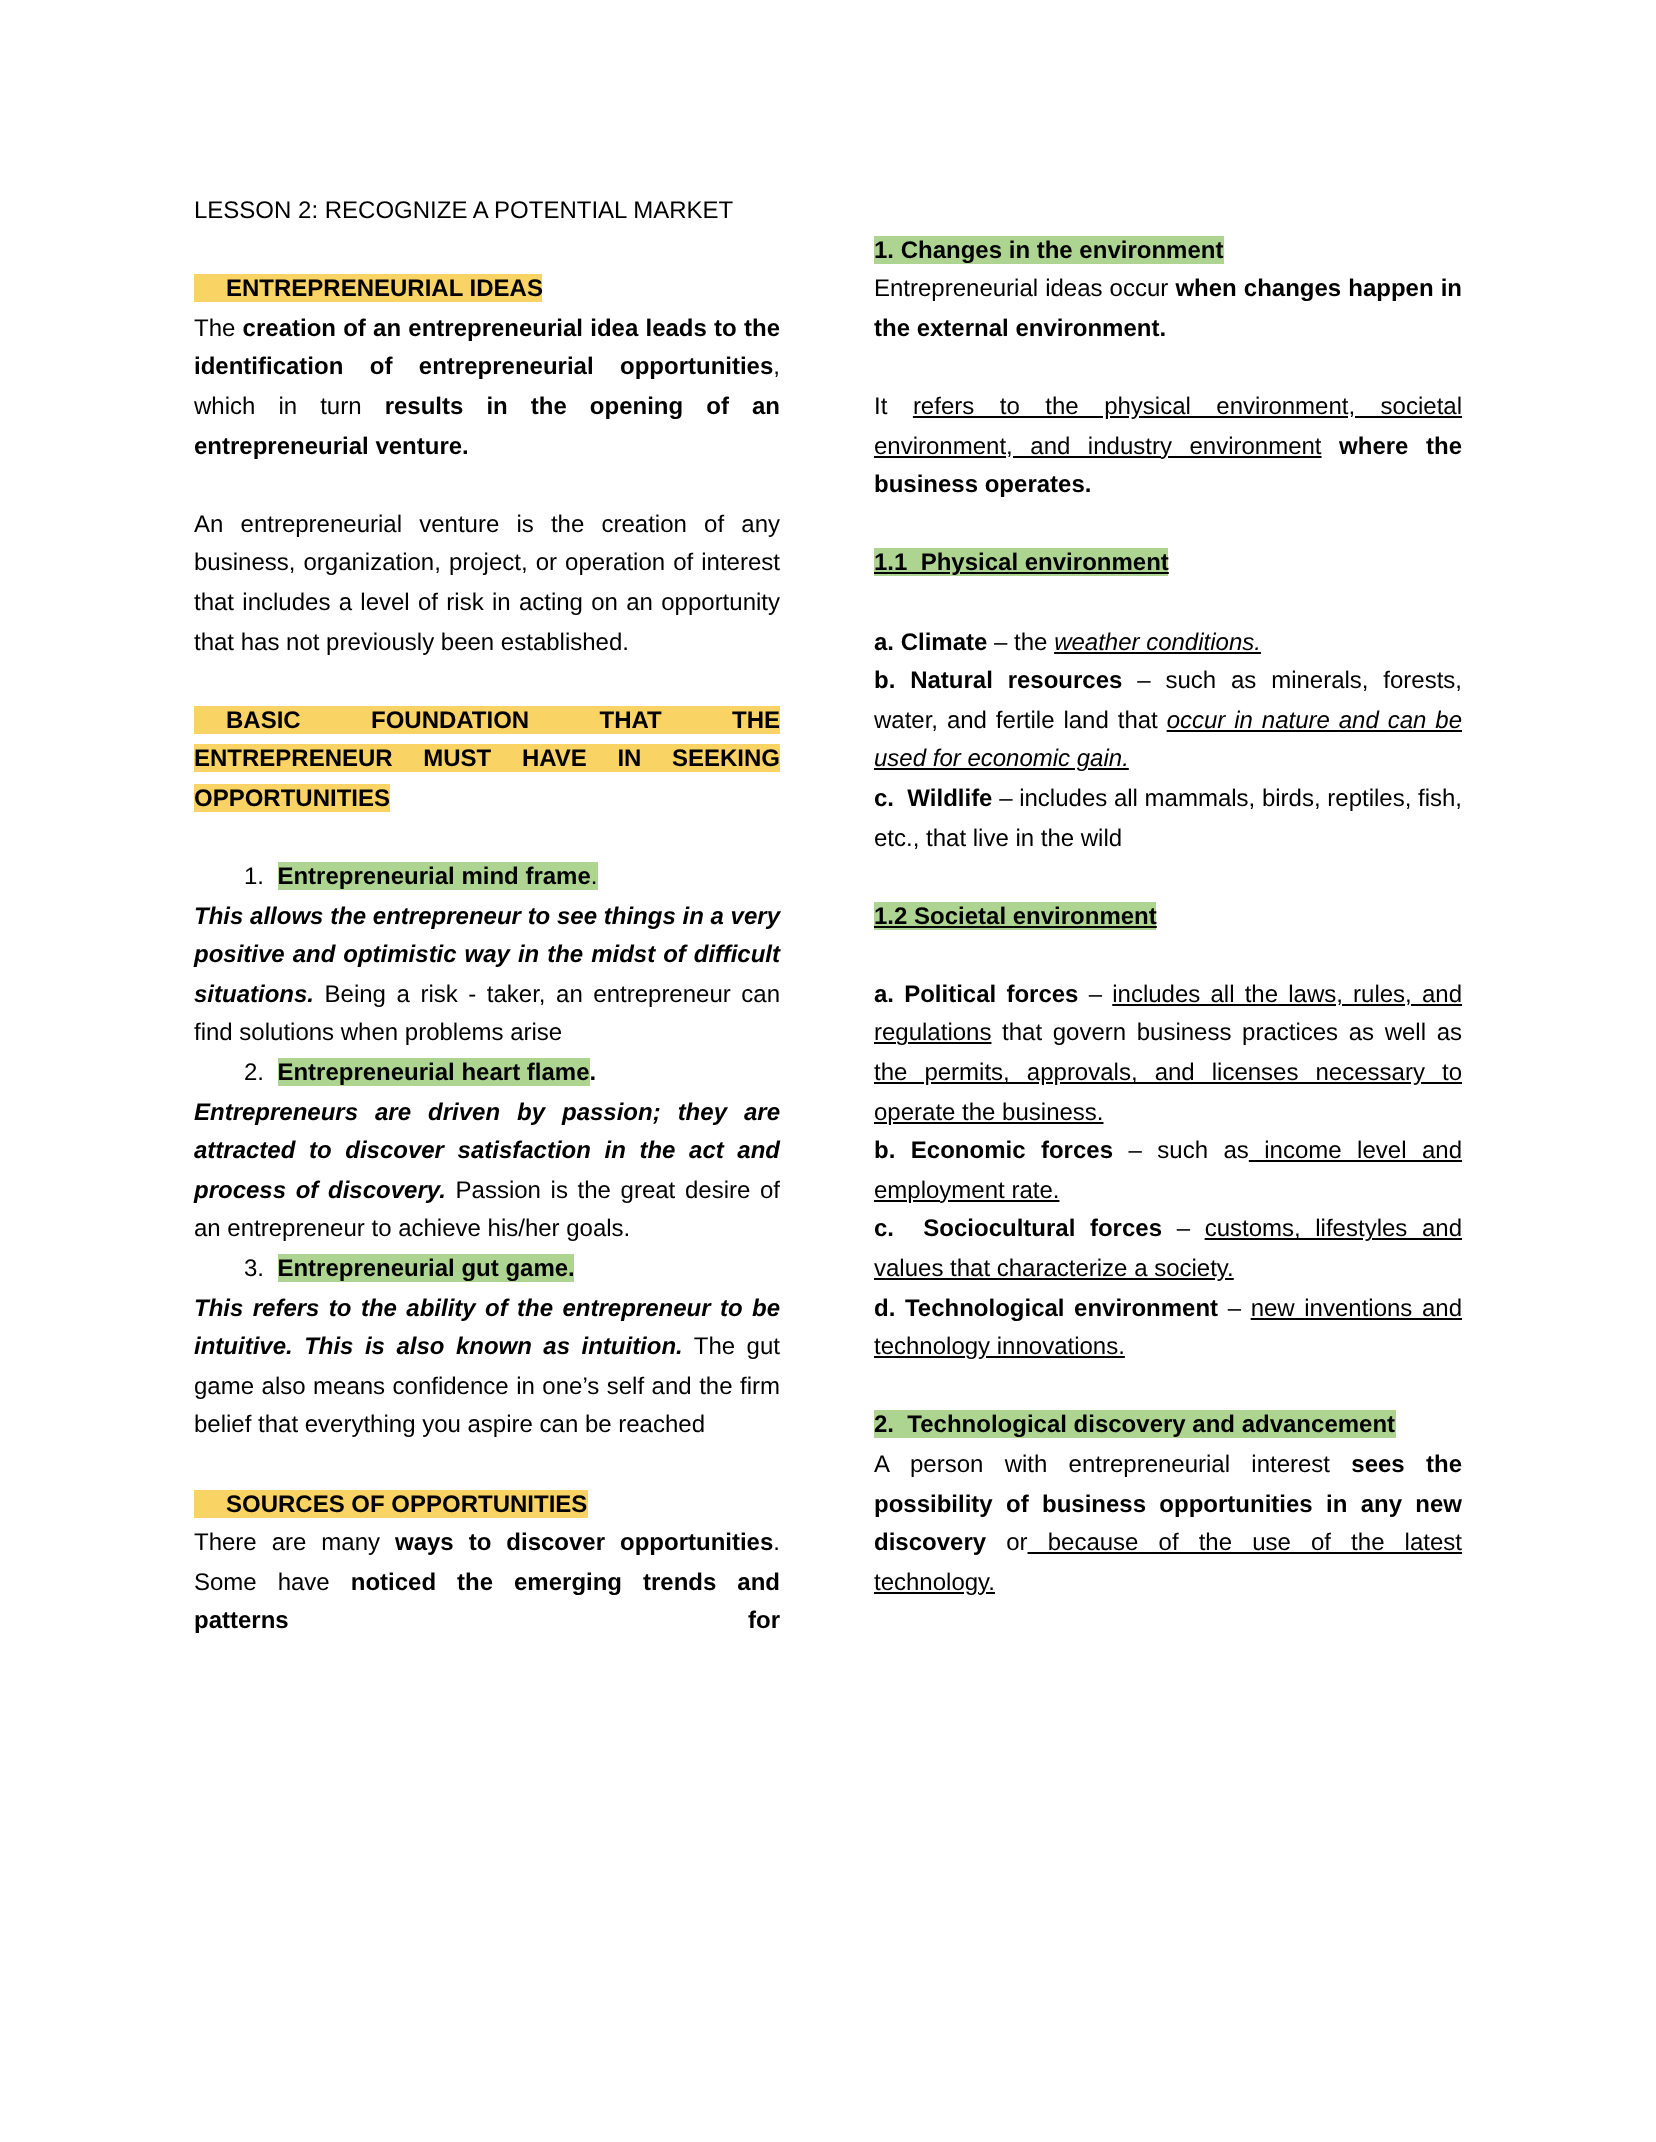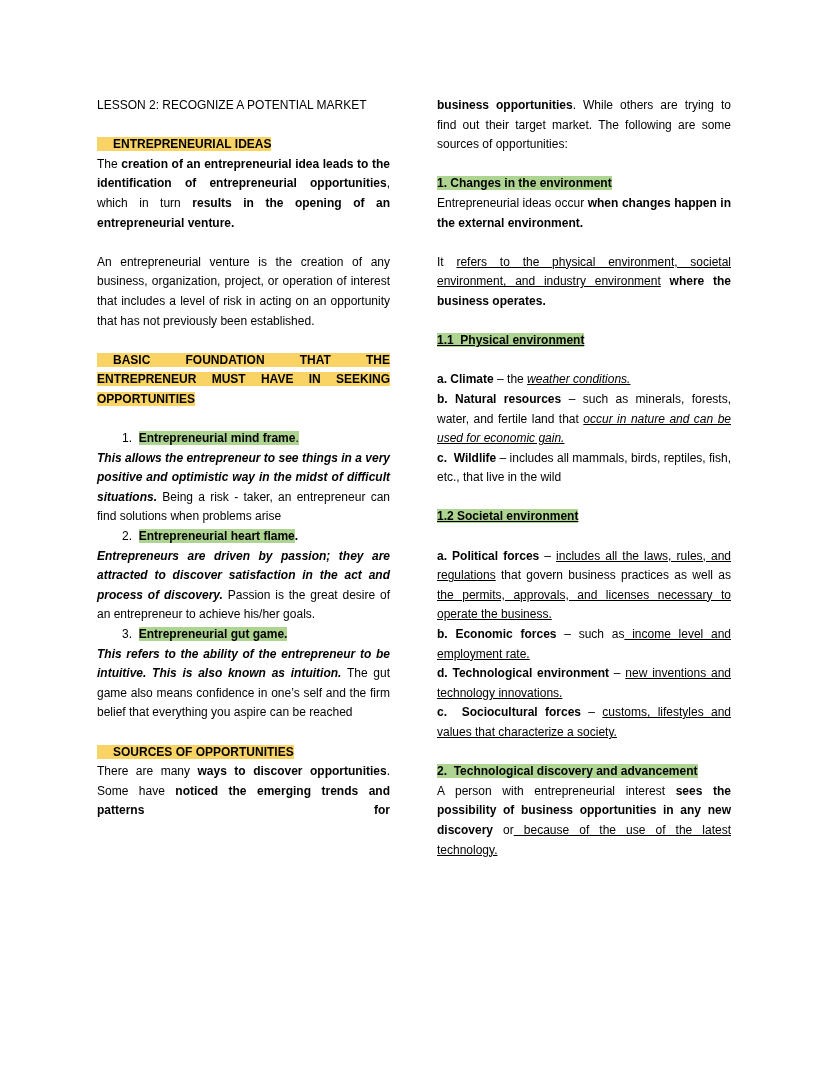--- a/index.html
+++ b/index.html
@@ -48,29 +48,28 @@
       <div class="block list gap"><span>1.&nbsp; </span><span class="bold hl-g">Entrepreneurial mind frame</span><span class="hl-g">.</span></div>
       <div class="block para"><span class="bold italic">This allows the entrepreneur to see things in a  very positive and optimistic way in the midst of difficult situations.</span><span> Being a risk - taker,  an entrepreneur can find solutions when problems arise</span></div>
       <div class="block list"><span>2.&nbsp; </span><span class="bold hl-g">Entrepreneurial heart flame</span><span class="bold">.</span></div>
       <div class="block para"><span class="bold italic">Entrepreneurs are driven by passion; they are attracted to discover satisfaction in the act and process of discovery.</span><span> Passion is the great desire of an entrepreneur to achieve his/her goals.</span></div>
       <div class="block list"><span>3.&nbsp; </span><span class="bold hl-g">Entrepreneurial gut game.</span></div>
       <div class="block para"><span class="bold italic">This refers to the ability of the entrepreneur to be intuitive. This is also known as intuition.</span><span> The gut game also means confidence in  one’s self and the firm belief that everything you aspire can be reached</span></div>
       <div class="block heading gap"><span class="bold hl-y">SOURCES OF OPPORTUNITIES</span></div>
       <div class="block para jlast"><span>There are many </span><span class="bold">ways to discover opportunities</span><span>. Some have </span><span class="bold">noticed the emerging trends and patterns for</span></div>
     </div>
   <div class="column col-1">
-      <div class="block para"><span class="bold">business opportunities</span><span>. While others are trying to find out their target market. The following are some sources of opportunities:</span></div>
       <div class="block heading gap"><span class="bold hl-g">1. Changes in the environment</span></div>
       <div class="block para"><span>Entrepreneurial ideas occur </span><span class="bold">when changes happen in the external environment.</span></div>
       <div class="block para gap"><span>It </span><span class="underline">refers to the physical environment, societal environment, and industry environment</span><span> </span><span class="bold">where the business operates.</span></div>
       <div class="block heading gap"><span class="bold underline hl-g">1.1&nbsp; Physical environment</span></div>
       <div class="block para gap"><span class="bold">a. Climate</span><span> – the </span><span class="italic underline">weather conditions.</span></div>
       <div class="block para"><span class="bold">b. Natural resources</span><span> – such as minerals, forests, water, and fertile land  that </span><span class="italic underline">occur in nature and can be used for economic gain.</span></div>
       <div class="block para"><span class="bold">c.&nbsp; Wildlife</span><span> – includes all mammals, birds, reptiles, fish, etc., that live in  the wild</span></div>
       <div class="block heading gap"><span class="bold underline hl-g">1.2 Societal environment</span></div>
       <div class="block para gap"><span class="bold">a. Political forces</span><span> – </span><span class="underline">includes all the laws, rules, and regulations</span><span> that  govern business practices as well as</span><span class="underline"> the permits, approvals, and  licenses necessary to operate the business.</span></div>
       <div class="block para"><span class="bold">b. Economic forces</span><span> – such as</span><span class="underline"> income level and employment rate.</span></div>
+      <div class="block para"><span class="bold">c.&nbsp; Sociocultural forces</span><span> – </span><span class="underline">customs, lifestyles and values that  characterize a society.</span></div>
       <div class="block para"><span class="bold">d. Technological environment</span><span> – </span><span class="underline">new inventions and technology  innovations.</span></div>
-      <div class="block para"><span class="bold">c.&nbsp; Sociocultural forces</span><span> – </span><span class="underline">customs, lifestyles and values that  characterize a society.</span></div>
       <div class="block heading gap"><span class="bold hl-g">2.&nbsp; Technological discovery and advancement</span></div>
       <div class="block para"><span>A person with entrepreneurial interest </span><span class="bold">sees the possibility of business opportunities in any new discovery</span><span> or</span><span class="underline"> because of the use of the latest technology.</span></div>
     </div>
 </div>
 
 </body></html>

